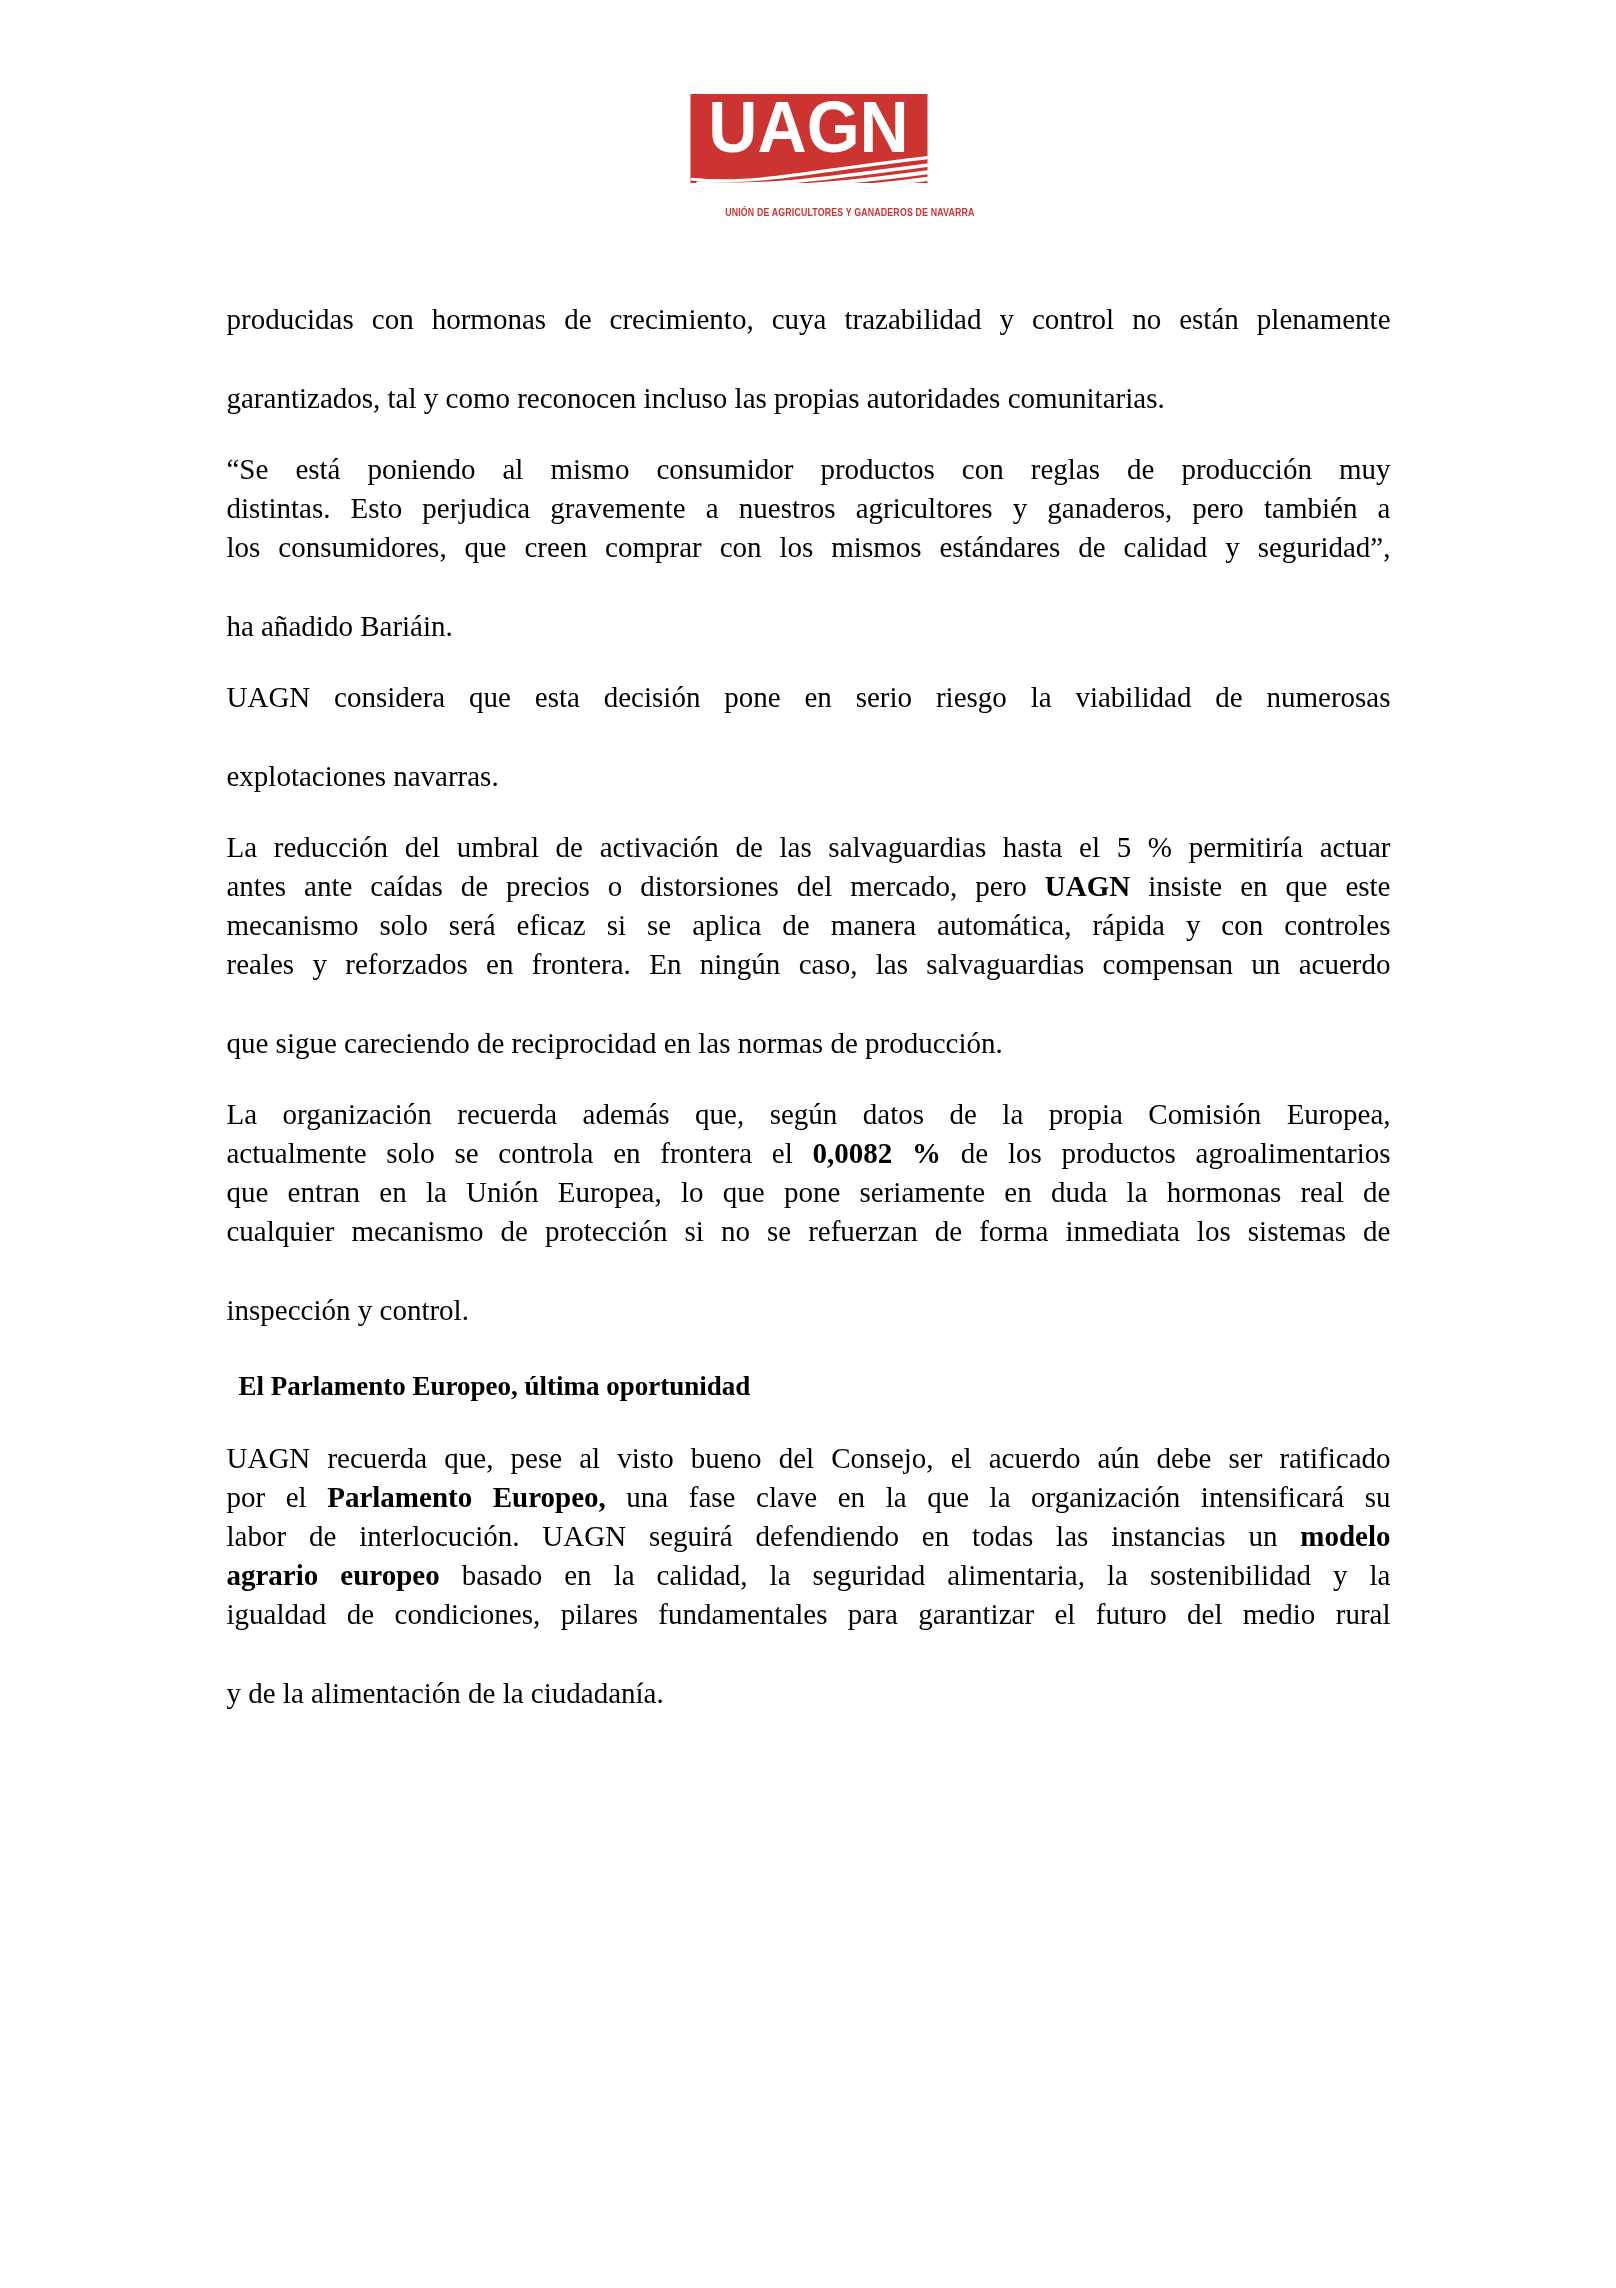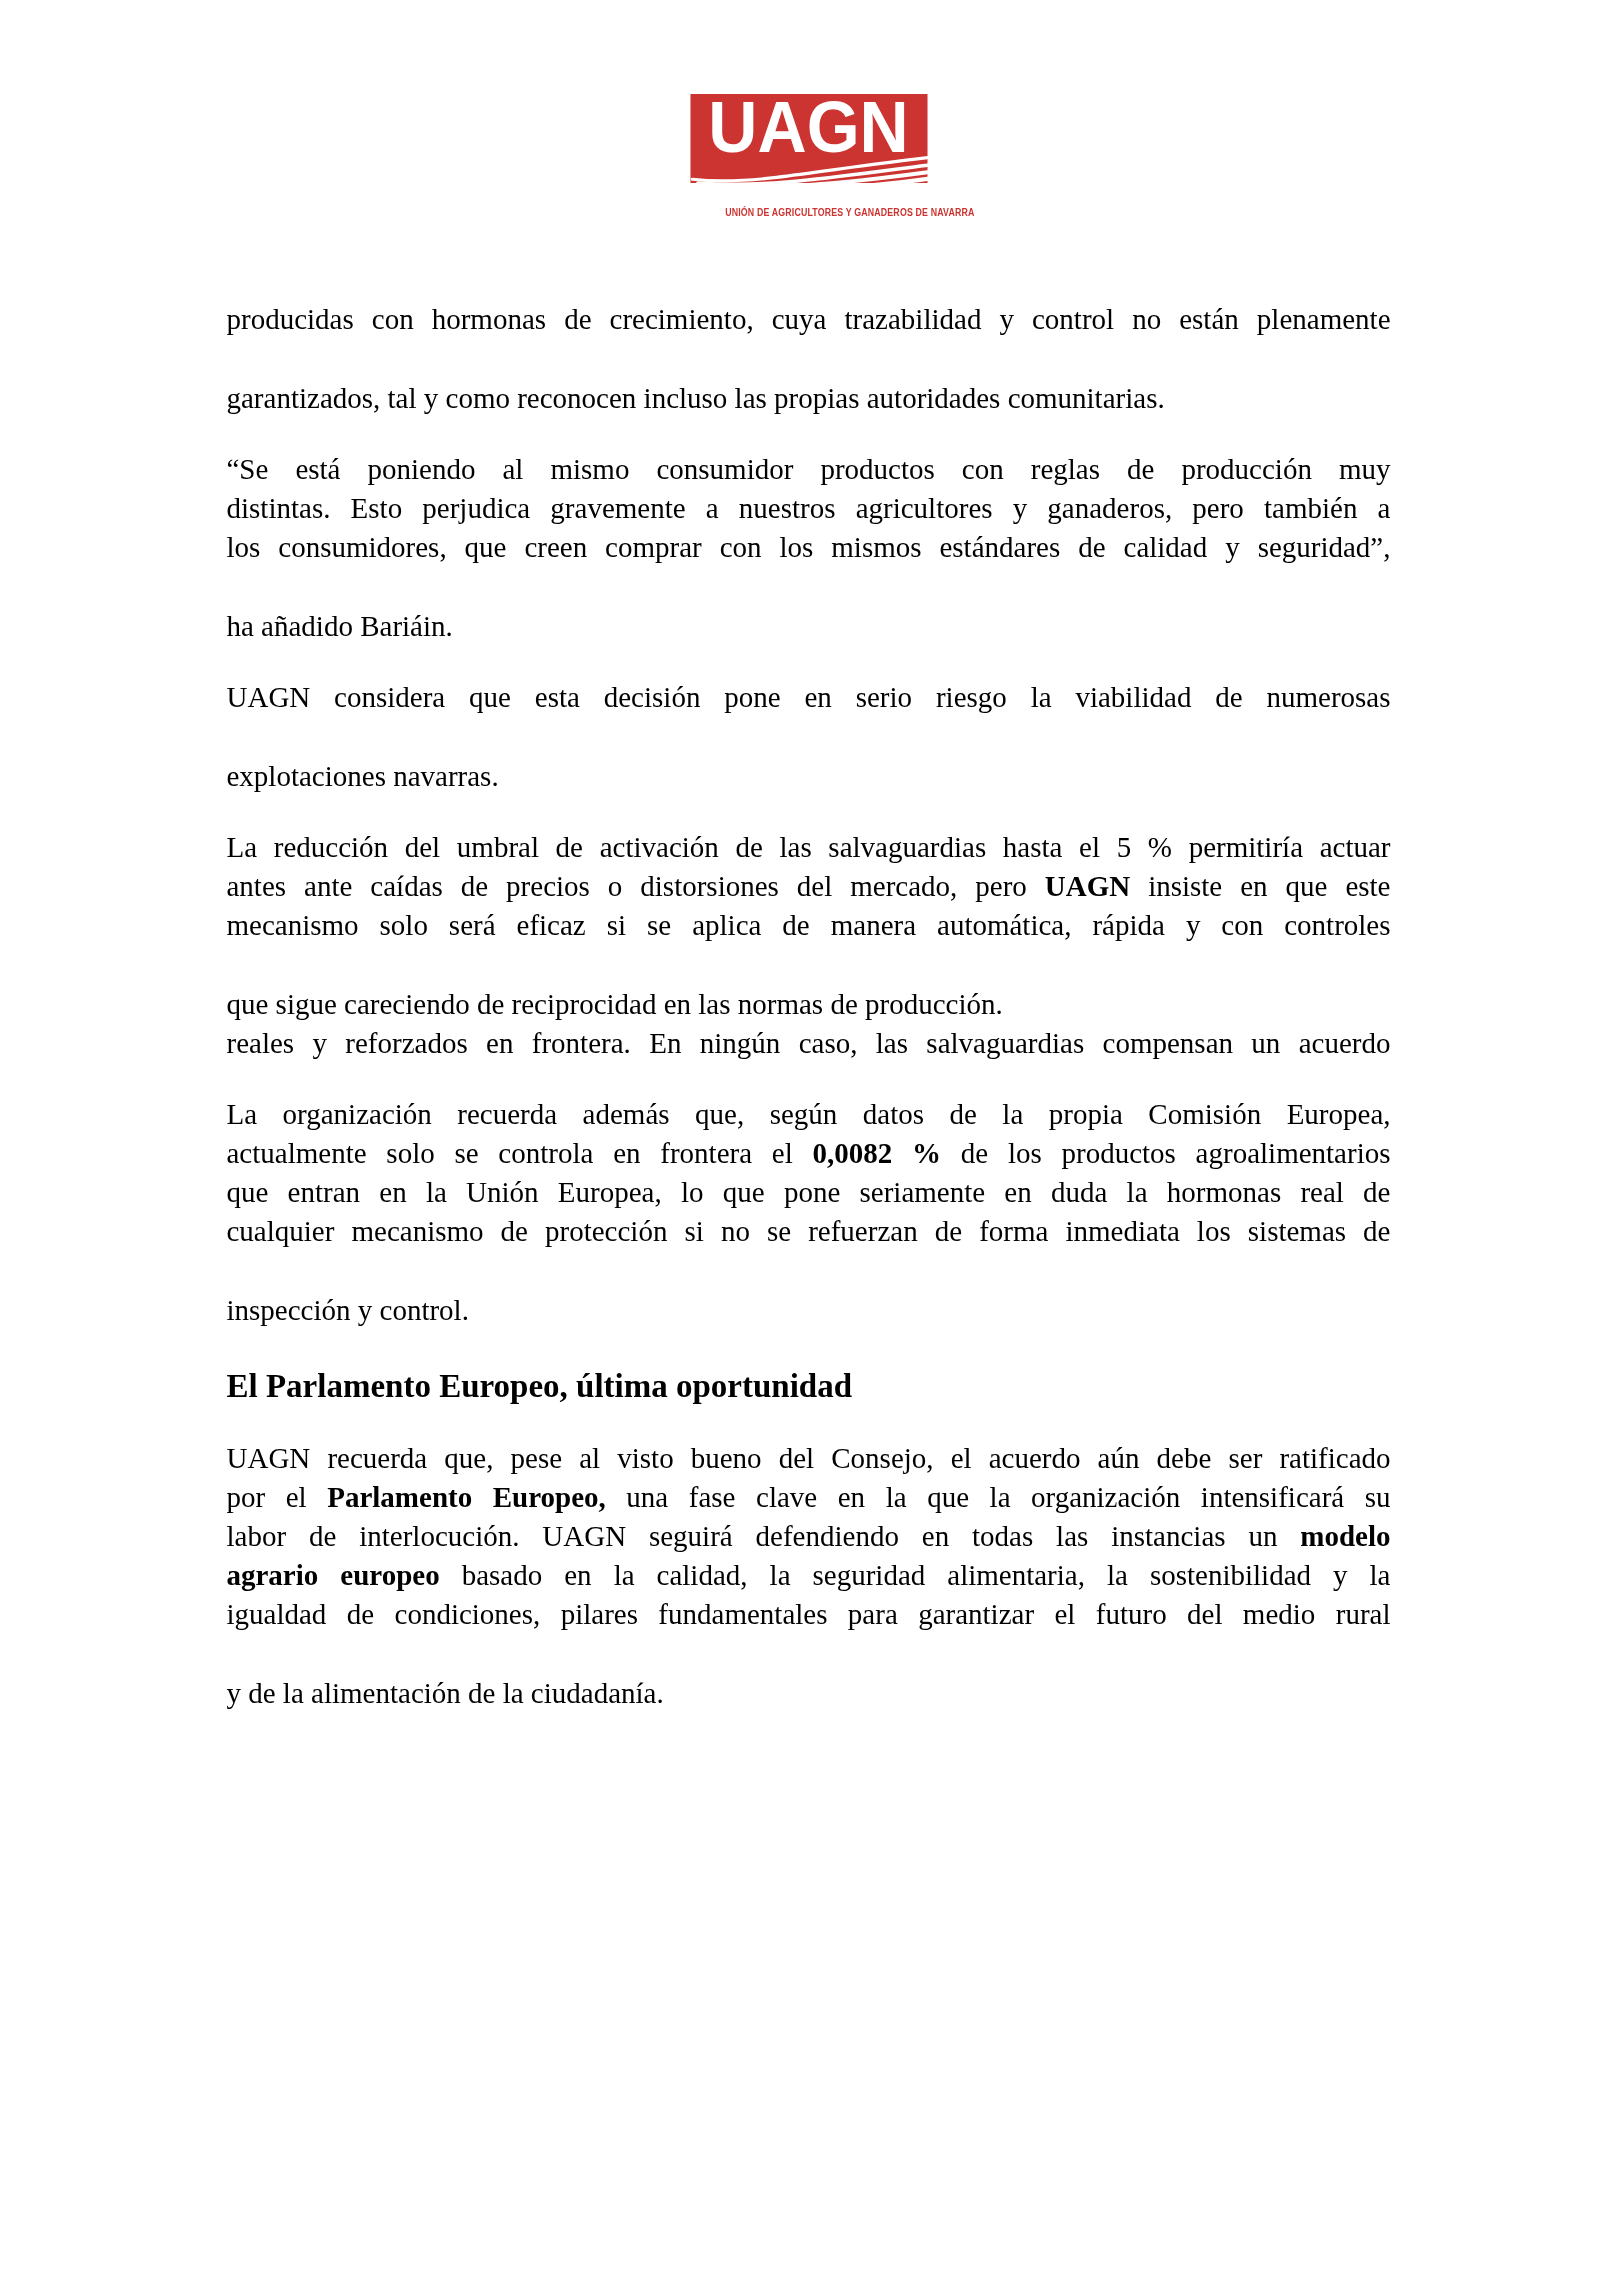--- a/index.html
+++ b/index.html
@@ -35,24 +35,24 @@
     margin: 80px auto 0 auto;
     font-size: 29px;
     line-height: 39px;
   }
   .para { margin: 0 0 32px 0; }
   .line { text-align: justify; text-align-last: justify; }
   .line.last { text-align-last: left; margin-top: 40px; }
   .para b { font-weight: 700; }
   .heading {
     font-family: "Liberation Serif", "DejaVu Serif", serif;
-    font-size: 33px;
+    font-size: 27px;
     line-height: 49px;
     font-weight: 700;
-    margin: 0 0 28px 0;
+    margin: 0 0 28px 12px;
   }
 </style>
 </head>
 <body>
 
 <div class="page">
 
   <header class="logo-block">
     <svg class="logo-svg" viewBox="0 0 253 95" aria-hidden="true">
       <rect x="0" y="0" width="253" height="95" fill="#cb3430"></rect>
@@ -81,22 +81,22 @@
         <div class="line last"><span>ha añadido Bariáin.</span></div>
       </div>
       <div class="para">
         <div class="line"><span>UAGN considera que esta decisión pone en serio riesgo la viabilidad de numerosas</span></div>
         <div class="line last"><span>explotaciones navarras.</span></div>
       </div>
       <div class="para">
         <div class="line"><span>La reducción del umbral de activación de las salvaguardias hasta el 5 % permitiría actuar</span></div>
         <div class="line"><span>antes ante caídas de precios o distorsiones del mercado, pero </span><b>UAGN</b><span> insiste en que este</span></div>
         <div class="line"><span>mecanismo solo será eficaz si se aplica de manera automática, rápida y con controles</span></div>
+        <div class="line"><span>reales y reforzados en frontera. En ningún caso, las salvaguardias compensan un acuerdo</span></div>
         <div class="line last"><span>que sigue careciendo de reciprocidad en las normas de producción.</span></div>
-        <div class="line"><span>reales y reforzados en frontera. En ningún caso, las salvaguardias compensan un acuerdo</span></div>
       </div>
       <div class="para">
         <div class="line"><span>La organización recuerda además que, según datos de la propia Comisión Europea,</span></div>
         <div class="line"><span>actualmente solo se controla en frontera el </span><b>0,0082 %</b><span> de los productos agroalimentarios</span></div>
         <div class="line"><span>que entran en la Unión Europea, lo que pone seriamente en duda la hormonas real de</span></div>
         <div class="line"><span>cualquier mecanismo de protección si no se refuerzan de forma inmediata los sistemas de</span></div>
         <div class="line last"><span>inspección y control.</span></div>
       </div>
       <h2 class="heading">El Parlamento Europeo, última oportunidad</h2>
       <div class="para">

